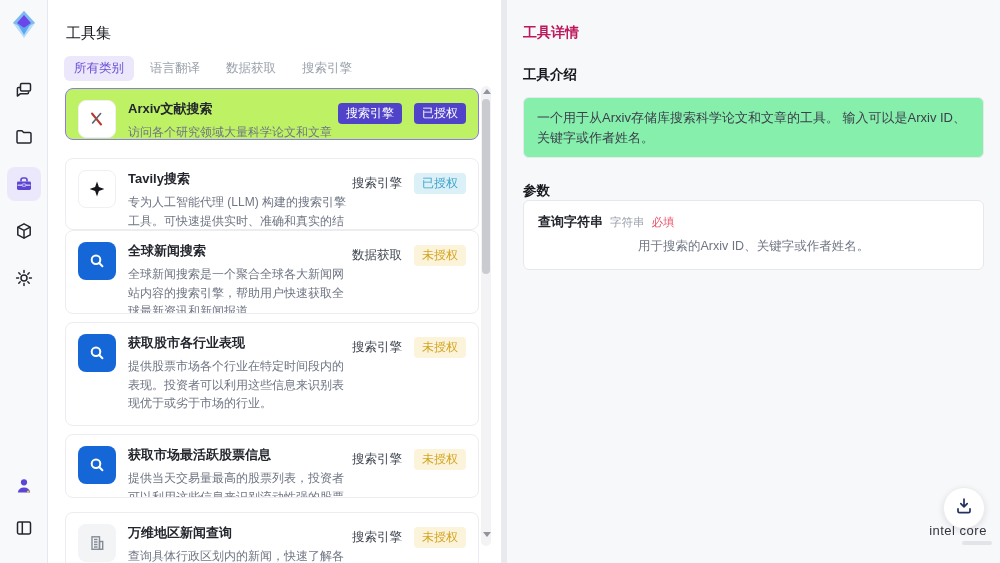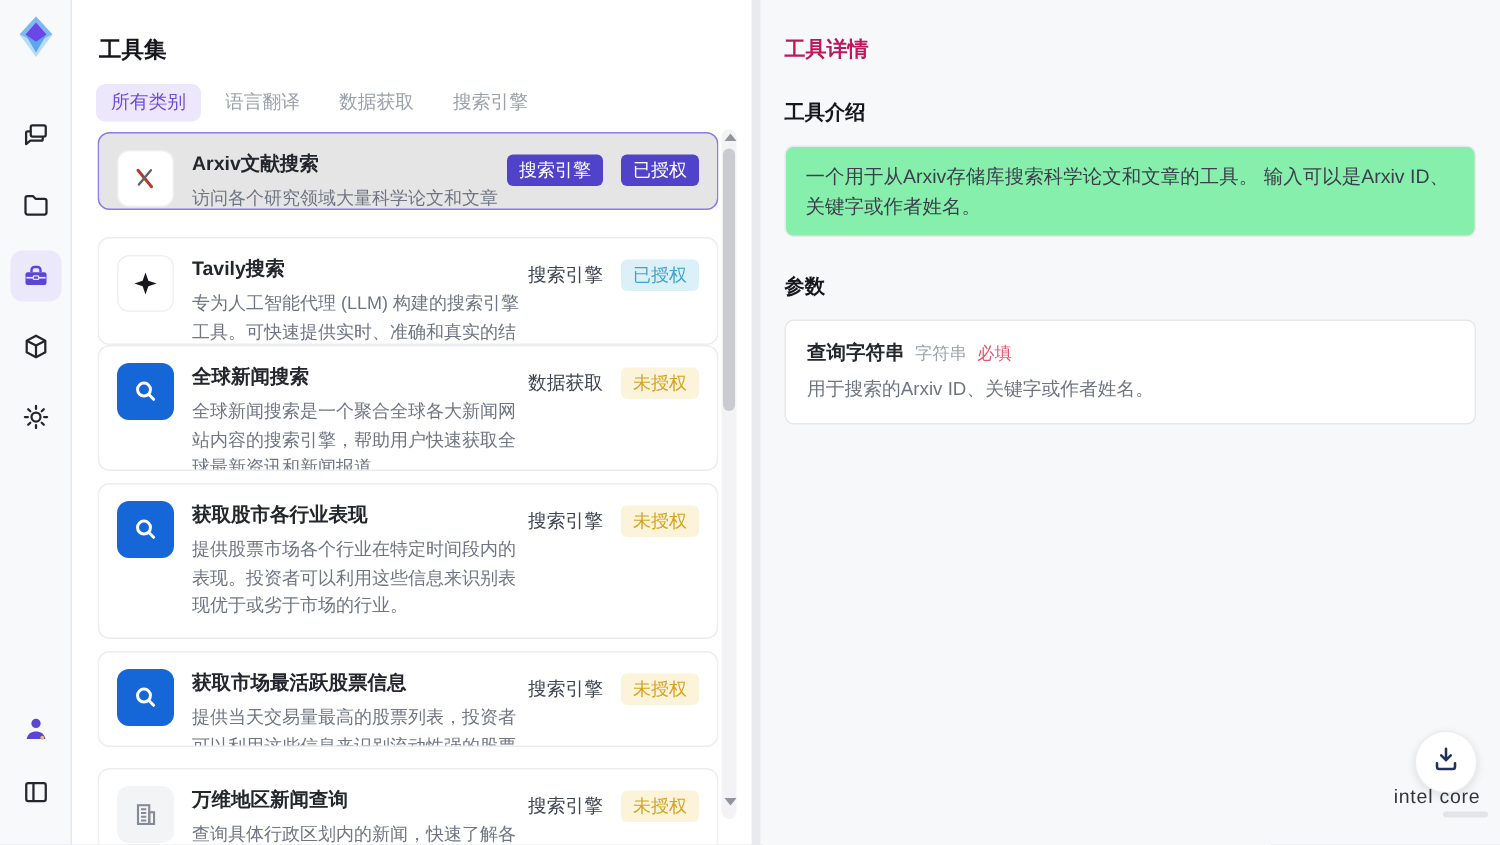--- a/index.html
+++ b/index.html
@@ -11,28 +11,28 @@
   .logo { width:34px; height:34px; margin-top:7px; display:flex; align-items:center; justify-content:center; cursor:pointer; }
   .side-nav { margin-top:32px; display:flex; flex-direction:column; align-items:center; gap:13px; }
   .nav-item { width:34px; height:34px; border-radius:8px; display:flex; align-items:center; justify-content:center; cursor:pointer; }
   .nav-item.active { background:#ece8fb; }
   .sidebar-spacer { flex:1; }
   .sidebar-bottom { display:flex; flex-direction:column; align-items:center; gap:8px; margin-bottom:18px; }
   .nav-item svg { display:block; }
 
   
   .main { position:absolute; left:48px; top:0; width:453px; height:563px; background:#ffffff; }
-  .main-title { font-size:15px; font-weight:bold; color:#15171c; position:absolute; left:18px; top:24px; }
+  .main-title { font-size:15px; font-weight:normal; color:#15171c; position:absolute; left:18px; top:24px; }
   .tabs { position:absolute; left:16px; top:56px; display:flex; align-items:center; gap:6px; }
   .tab { font-size:12.5px; color:#9aa1ab; padding:4px 10px; border-radius:6px; cursor:pointer; white-space:nowrap; }
   .tab.active { background:#ece7fa; color:#6a4fd6; }
 
   .tool-list { position:absolute; left:17px; top:88px; width:414px; height:475px; overflow:hidden; }
   .card { display:flex; padding:9px 12px; background:#fff; border:1px solid #ededf1; border-radius:8px; overflow:hidden; cursor:pointer; }
-  .card.selected { border:1.5px solid #8c7ae8; background:#e5e5e5; }
+  .card.selected { border:1.5px solid #8c7ae8; background:#bef264; }
   .icon-box { width:38px; height:38px; border-radius:8px; flex-shrink:0; margin-right:12px; margin-top:2px; display:flex; align-items:center; justify-content:center; }
   .icon-white { background:#ffffff; border:1px solid #f0f0f2; }
   .icon-blue { background:#1567d8; }
   .icon-gray { background:#f3f4f6; }
   .tool-main { width:280px; }
   .tool-title { font-size:13px; font-weight:bold; color:#23262d; margin:2px 0 5px; }
   .tool-desc { font-size:12px; color:#6f7583; line-height:1.55; }
   .meta { margin-left:auto; display:flex; align-items:center; gap:12px; flex-shrink:0; height:22px; margin-top:4px; }
   .cat-text { font-size:12.5px; color:#3f4550; white-space:nowrap; }
   .badge { font-size:12px; padding:2px 8px; border-radius:4px; white-space:nowrap; }
@@ -44,21 +44,21 @@
   .scroll-track { position:absolute; left:433px; top:86px; width:10px; height:460px; background:#f3f3f5; border-radius:5px; }
   .scroll-up { position:absolute; left:435px; top:89px; width:0; height:0; border-left:4px solid transparent; border-right:4px solid transparent; border-bottom:5px solid #8f949d; cursor:pointer; }
   .scroll-down { position:absolute; left:435px; top:532px; width:0; height:0; border-left:4px solid transparent; border-right:4px solid transparent; border-top:5px solid #8f949d; cursor:pointer; }
   .scroll-thumb { position:absolute; left:434px; top:99px; width:8px; height:175px; background:#c9cbd1; border-radius:4px; cursor:pointer; }
 
   
   .details { position:absolute; left:507px; top:0; width:493px; height:563px; background:#f7f8fa; padding:14px 16px; }
   .details-title { font-size:14px; font-weight:bold; color:#be185d; margin-top:10px; }
   .section-heading { font-size:13.5px; font-weight:bold; color:#15171c; margin-top:24px; }
   .info-box { margin-top:13px; background:#86efac; border:1px solid #e7e8ec; border-radius:6px; padding:10px 13px; font-size:13px; color:#3a3f4b; line-height:1.5; }
-  .param-box { margin-top:13px; background:#ffffff; border:1px solid #e7e8ec; border-radius:6px; padding:12px 14px 14px; }
+  .param-box { background:#ffffff; border:1px solid #e7e8ec; border-radius:6px; padding:12px 14px 14px;text-align:center; }
   .param-line { display:flex; align-items:baseline; gap:7px; }
   .param-name { font-size:13px; font-weight:bold; color:#23262d; }
   .param-type { font-size:11.5px; color:#9aa0ab; }
   .param-required { font-size:11.5px; color:#e9536b; }
   .param-desc { margin-top:7px; font-size:12.5px; color:#6f7583; }
 
   
   .fab { position:absolute; left:943px; top:487px; width:42px; height:42px; border-radius:50%; background:#ffffff; border:1px solid #eceded; box-shadow:0 2px 6px rgba(40,45,60,.12); display:flex; align-items:center; justify-content:center; cursor:pointer; }
   .brand { position:absolute; left:922px; top:523px; width:72px; text-align:center; }
   .brand-text { font-size:13px; color:#33353d; letter-spacing:.5px; }

